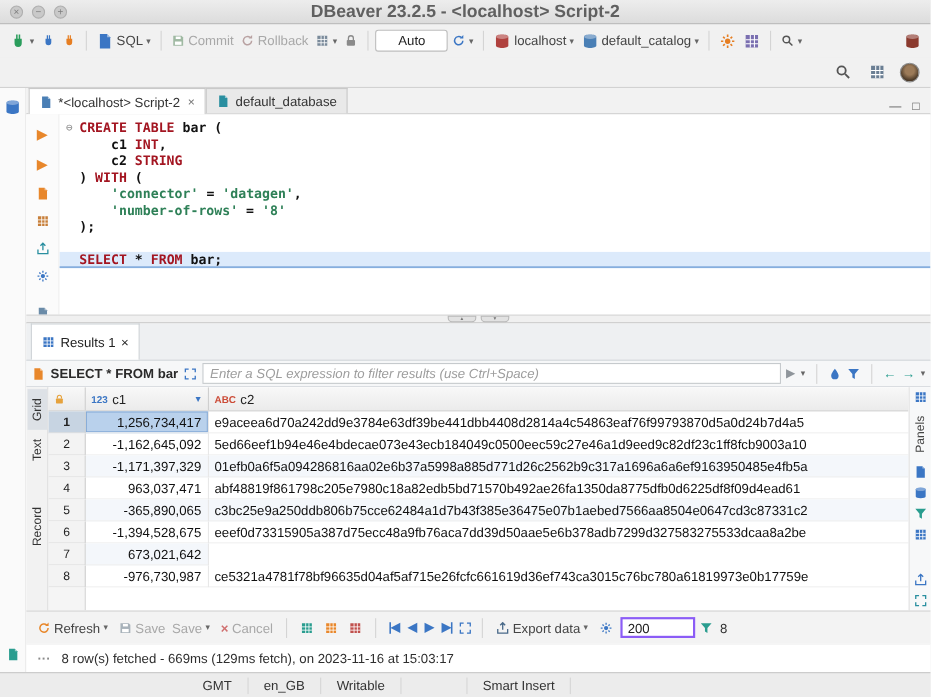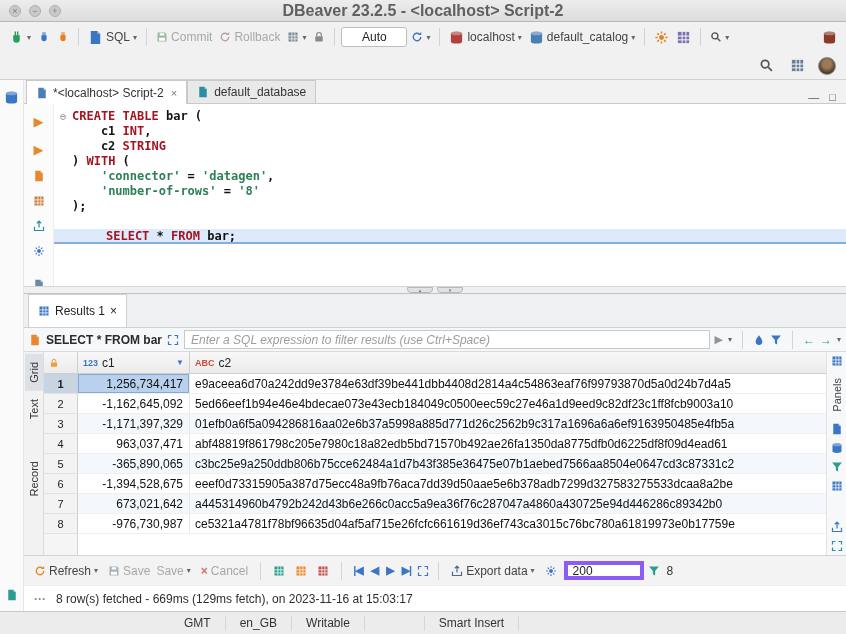--- a/index.html
+++ b/index.html
@@ -38,21 +38,21 @@
 
 .editor{flex:0 0 182px;display:flex;min-height:0;background:#fff;}
 .ed-toolbar{flex:0 0 30px;background:#fbfbfb;border-right:1px solid #efefef;display:flex;flex-direction:column;align-items:center;padding-top:8px;gap:9px;}
 .ed-toolbar .gap{height:10px;}
 .code{flex:1;padding-top:5px;font-family:"DejaVu Sans Mono",monospace;font-size:12px;line-height:15px;font-weight:bold;overflow:hidden;}
 .code-line{display:flex;white-space:pre;height:15px;align-items:center;}
 .fold{flex:0 0 18px;text-align:center;color:#888;font-size:10px;font-weight:normal;}
 .tok-kw{color:#a31521;}
 .tok-pl{color:#111;}
 .tok-str{color:#2e8057;}
-.code-line.hl{background:#dceafb;box-shadow:inset 0 -2px 0 #86aede;padding-left:34px;}
+.code-line.hl{background:#dceafb;box-shadow:inset 0 -2px 0 #86aede;}
 
 .splitter{flex:0 0 8px;background:#f0f0f0;border-top:1px solid #d6d6d6;border-bottom:1px solid #c2c2c2;display:flex;justify-content:center;align-items:center;gap:4px;}
 .handle{width:26px;height:6px;background:#e2e2e2;border:1px solid #b8b8b8;border-radius:0 0 4px 4px;font-size:5px;color:#777;text-align:center;line-height:4px;}
 
 .rtabbar{flex:0 0 22px;background:#eef0f2;border-bottom:1px solid #ccd1d5;display:flex;align-items:flex-end;padding-left:4px;}
 .rtab{height:22px;background:#fff;border:1px solid #ccd1d5;border-bottom:none;display:flex;align-items:center;gap:5px;padding:16px 9px;color:#222;}
 .filterbar{flex:0 0 24px;background:#f6f7f8;border-bottom:1px solid #d7dade;display:flex;align-items:center;padding:0 5px;gap:5px;}
 .qlabel{font-weight:bold;color:#2b2b2b;white-space:nowrap;}
 .filter-input{flex:1;height:19px;border:1px solid #c6cacd;background:#fff;padding:0 6px;font:italic 12px "Liberation Sans",sans-serif;color:#555;min-width:0;}
 .filter-input::placeholder{color:#9d9d9d;font-style:italic;}
@@ -84,21 +84,21 @@
 .cell.c1{flex:0 0 112px;justify-content:flex-end;padding-right:6px;border-right:1px solid #e8e8e8;border-bottom:1px solid #f0f0f0;color:#111;}
 .cell.c2{flex:1;padding-left:5px;border-bottom:1px solid #f0f0f0;white-space:nowrap;color:#111;}
 .grid-row.odd .c1,.grid-row.odd .c2{background:#f4f7fb;}
 .grid-row.sel .num{background:#c7d4e2;font-weight:bold;}
 .grid-row.sel .c1{background:#b9d1ec;box-shadow:inset 0 0 0 1px #84a9d6;}
 .gfill{flex:1;display:flex;}
 .numfill{flex:0 0 34px;background:#f5f5f5;border-right:1px solid #d6d6d6;}
 
 .res-toolbar{flex:0 0 30px;background:#f3f3f3;border-top:1px solid #d4d4d4;display:flex;align-items:center;padding:0 7px;gap:4px;}
 .nav{color:#3b76c4;font-weight:bold;font-size:11px;letter-spacing:-1px;padding:0 2px;}
-.fetch-input{width:80px;height:19px;border:4px solid #8b5cf6;background:#fff;padding:0 5px;font:12px "Liberation Sans",sans-serif;color:#222;}
+.fetch-input{width:68px;height:19px;border:2px solid #8b5cf6;background:#fff;padding:0 5px;font:12px "Liberation Sans",sans-serif;color:#222;}
 .count{color:#333;padding:0 3px;}
 
 .statusline{flex:0 0 26px;background:#fff;border-top:1px solid #eee;display:flex;align-items:center;gap:10px;padding:0 10px;color:#2e2e2e;}
 .more{color:#8a8a8a;font-weight:bold;}
 .statusbar{flex:0 0 23px;background:#ececec;border-top:1px solid #c9c9c9;display:flex;align-items:center;font-size:12px;color:#333;}
 .sb-pad{width:170px;}
 .sb-item{padding:0 14px;border-right:1px solid #d6d6d6;height:15px;display:flex;align-items:center;}
 .sb-item:first-of-type{border-left:1px solid #d6d6d6;}
 .sb-space{width:60px;border-right:1px solid #d6d6d6;height:15px;}
 </style>
@@ -457,21 +457,20 @@
                 <div class="cell c2">c3bc25e9a250ddb806b75cce62484a1d7b43f385e36475e07b1aebed7566aa8504e0647cd3c87331c2</div>
               </div>
               <div class="grid-row">
                 <div class="cell num">6</div>
                 <div class="cell c1">-1,394,528,675</div>
                 <div class="cell c2">eeef0d73315905a387d75ecc48a9fb76aca7dd39d50aae5e6b378adb7299d327583275533dcaa8a2be</div>
               </div>
               <div class="grid-row odd">
                 <div class="cell num">7</div>
                 <div class="cell c1">673,021,642</div>
-                <div class="cell c2">a445314960b4792b242d43b6e266c0acc5a9ea36f76c287047a4860a430725e94d446286c89342b0</div>
               </div>
               <div class="grid-row">
                 <div class="cell num">8</div>
                 <div class="cell c1">-976,730,987</div>
                 <div class="cell c2">ce5321a4781f78bf96635d04af5af715e26fcfc661619d36ef743ca3015c76bc780a61819973e0b17759e</div>
               </div>
             </div>
           <div class="gfill">
               <div class="numfill"></div>
             </div>

